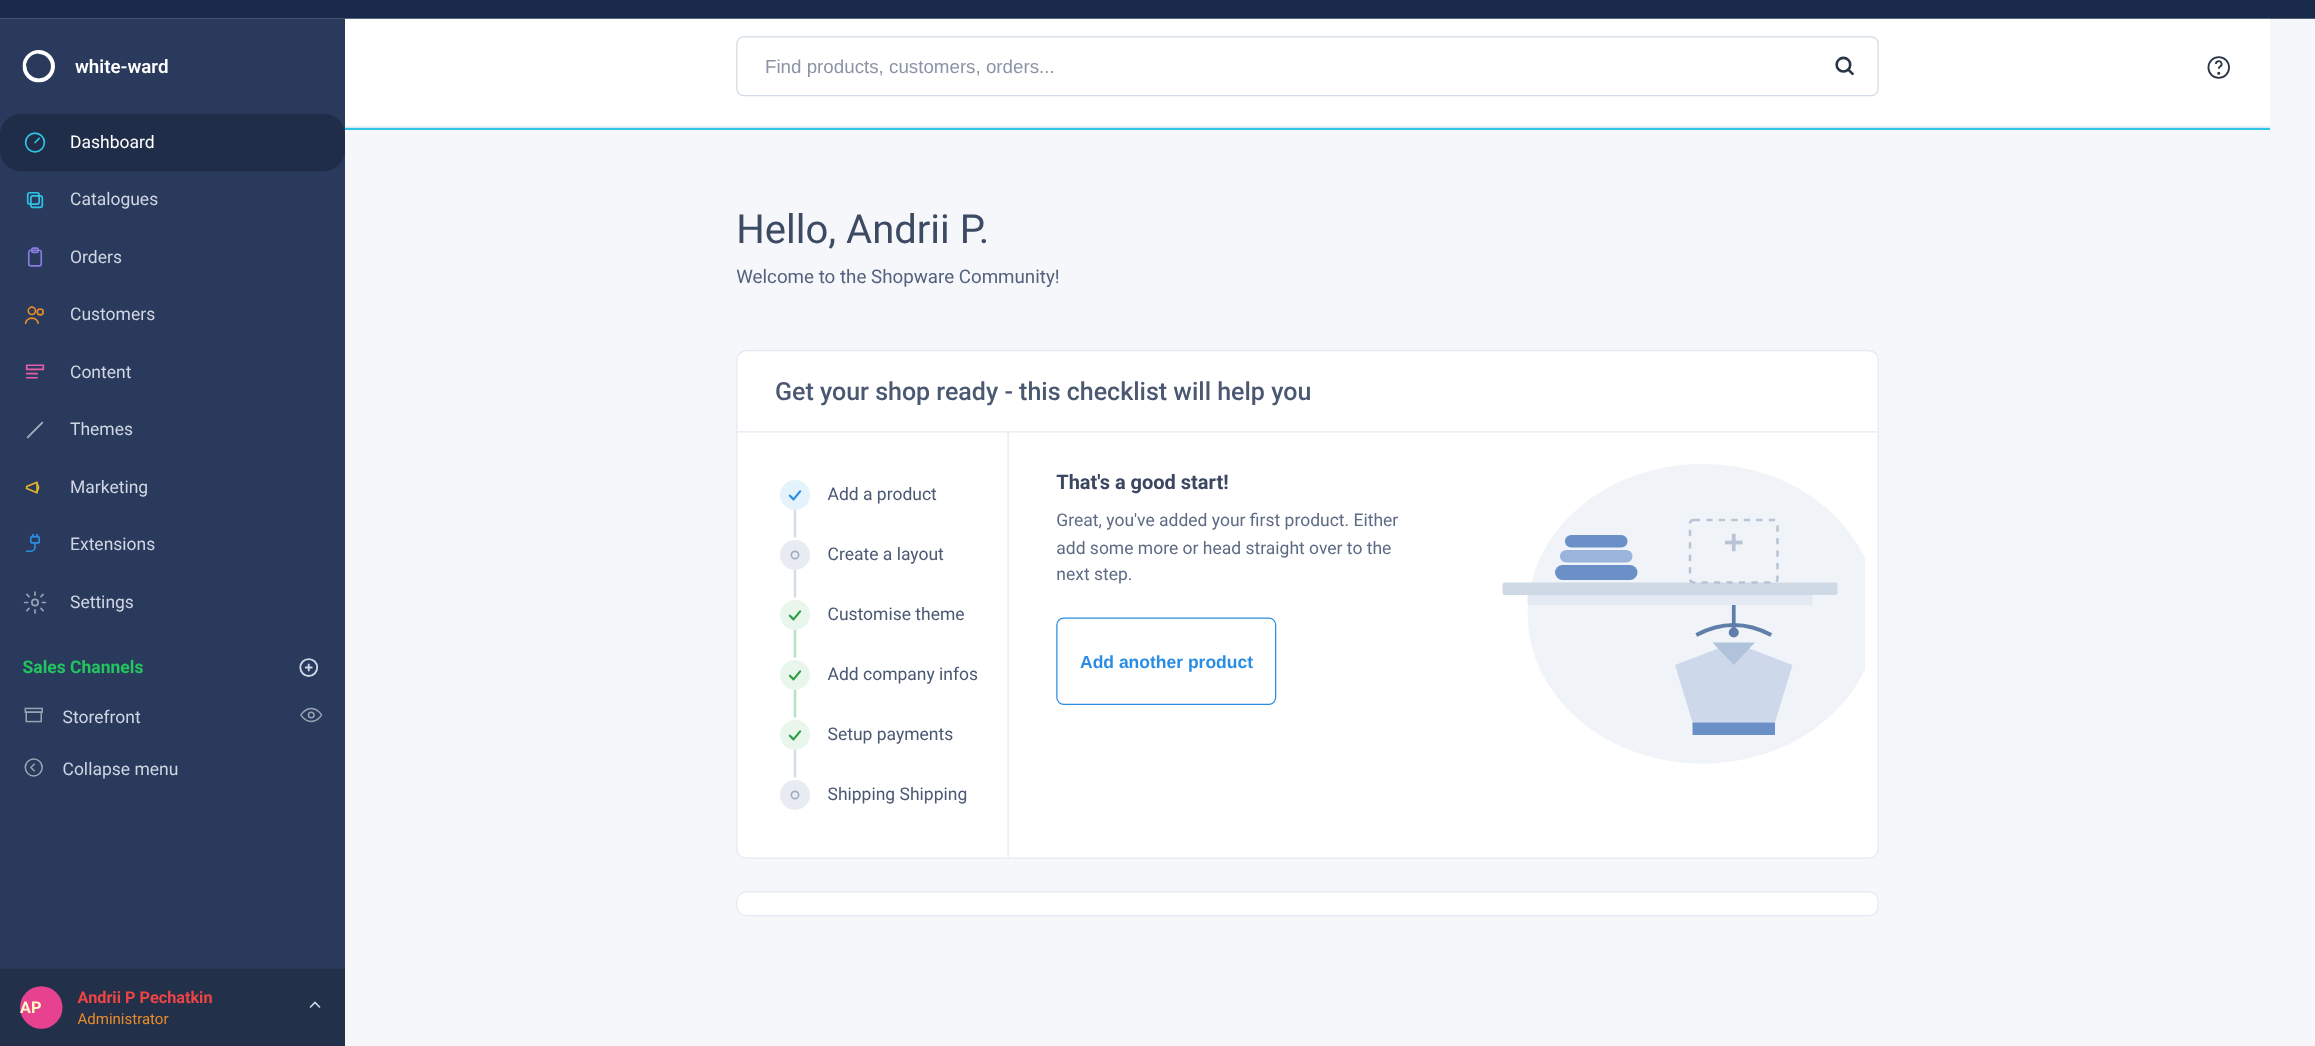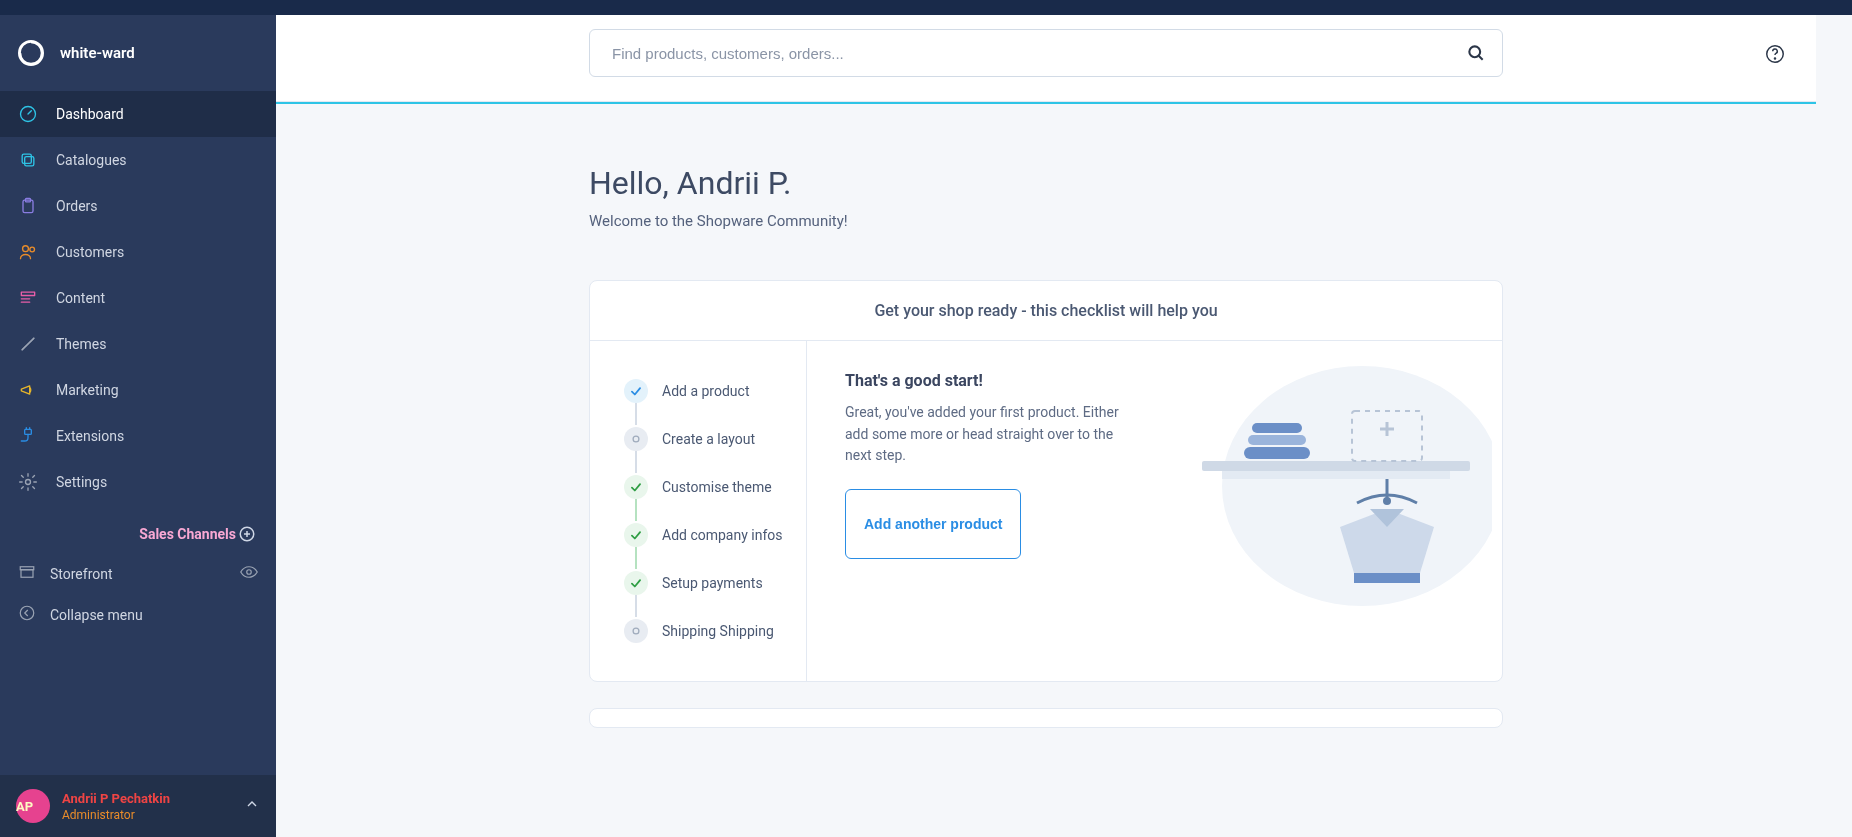--- a/index.html
+++ b/index.html
@@ -45,41 +45,42 @@
   }
   .nav .nav-item {
     display: flex;
     align-items: center;
     height: 46px;
     padding: 0 18px;
     gap: 18px;
     font-size: 14px;
     color: #d0d6e2;
     cursor: pointer;
+    border-radius: 17px;
   }
   .nav .nav-item.active {
     background: #1f2d48;
     color: #fff;
   }
   .nav .nav-item .icon {
     width: 20px;
     height: 20px;
     display: flex;
     align-items: center;
     justify-content: center;
   }
   .nav .nav-item svg { stroke-width: 1.6; }
   .section-header {
     display: flex;
     align-items: center;
-    justify-content: flex-end;
+    justify-content: space-between;
     padding: 18px 18px 8px 18px;
     font-size: 14px;
     font-weight: 700;
-    color: #f9a8d4;
+    color: #22c55e;
   }
   .section-header .plus-btn {
     width: 22px;
     height: 22px;
     display: flex;
     align-items: center;
     justify-content: center;
     cursor: pointer;
   }
   .channel-item {
@@ -195,24 +196,23 @@
     margin-bottom: 50px;
   }
   .card {
     background: #fff;
     border: 1px solid #e3e9f2;
     border-radius: 8px;
   }
   .card-header {
     padding: 20px 30px;
     border-bottom: 1px solid #e3e9f2;
-    font-size: 16px;
+    font-size: 20px;
     color: #4a5872;
     font-weight: 500;
-    text-align: center;
   }
   .card-body {
     display: flex;
   }
   .checklist-col {
     width: 217px;
     border-right: 1px solid #e3e9f2;
     padding: 26px 20px 26px 34px;
   }
   .check-item {

